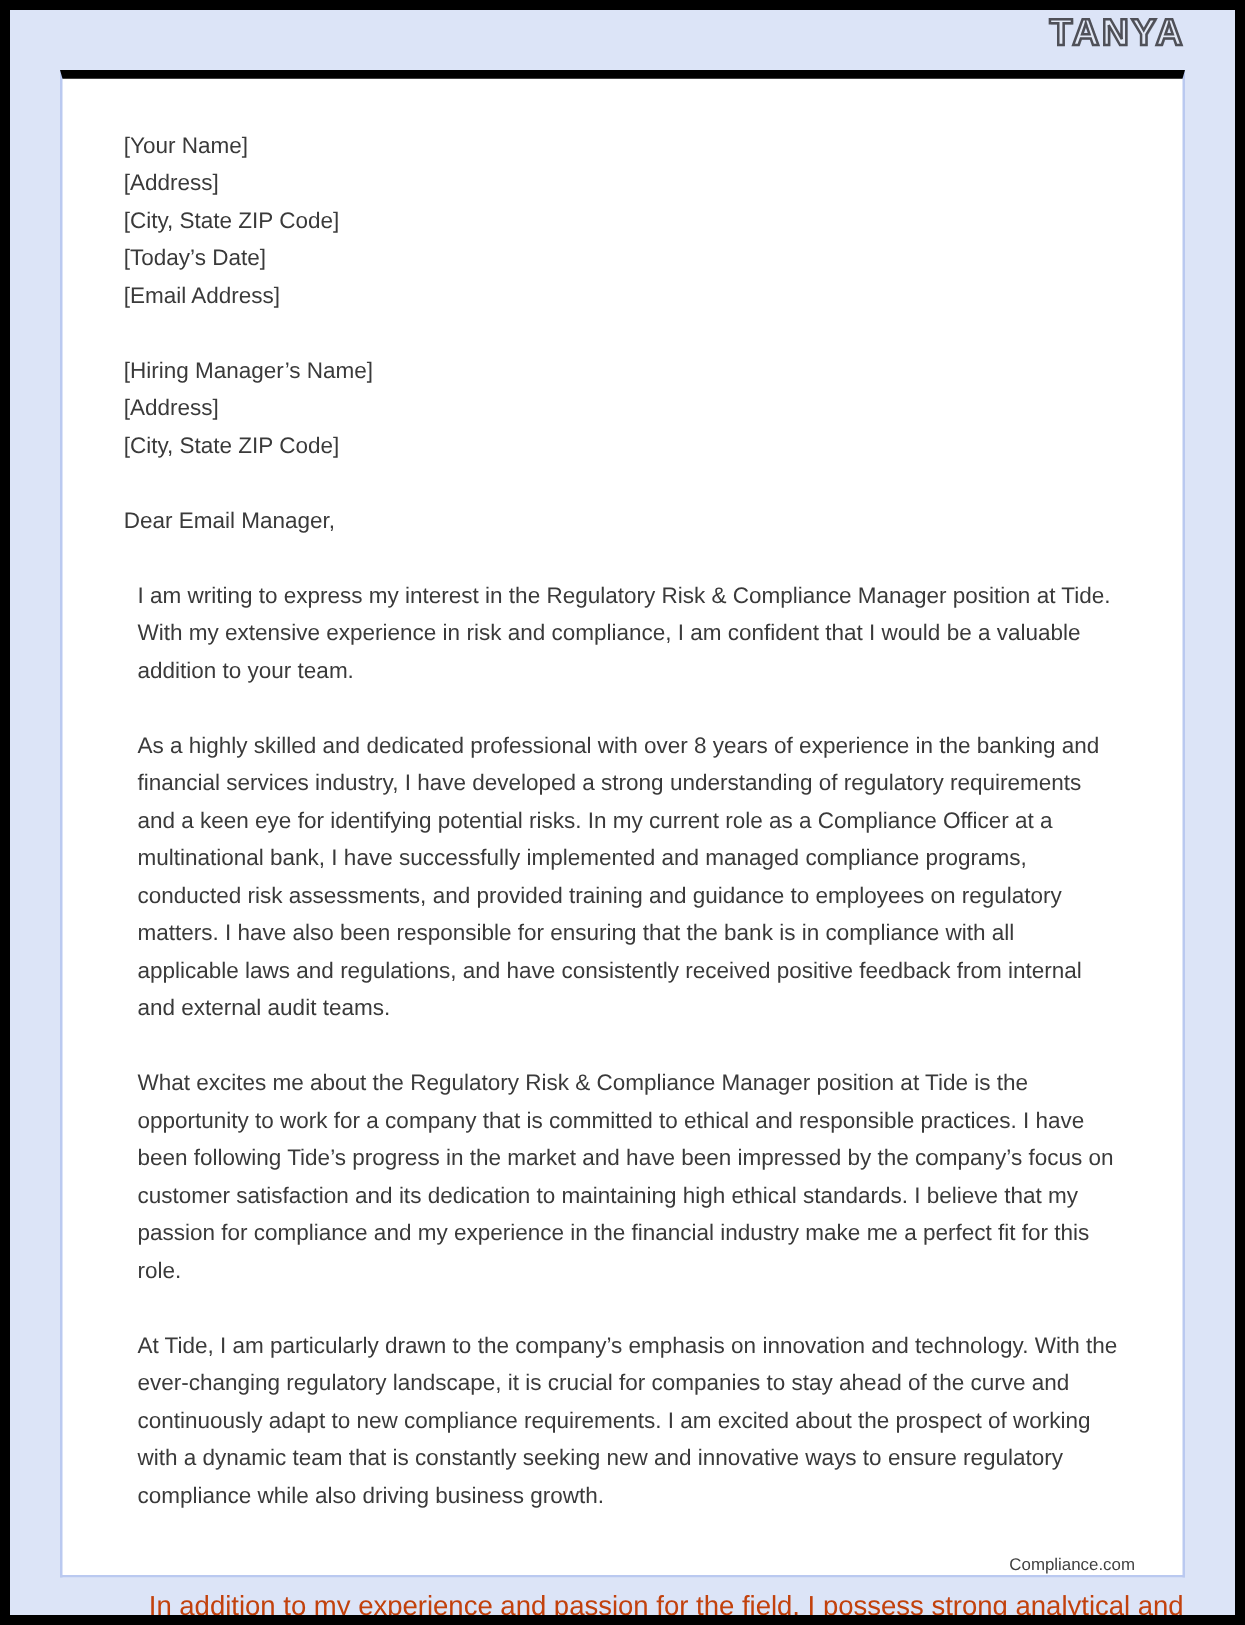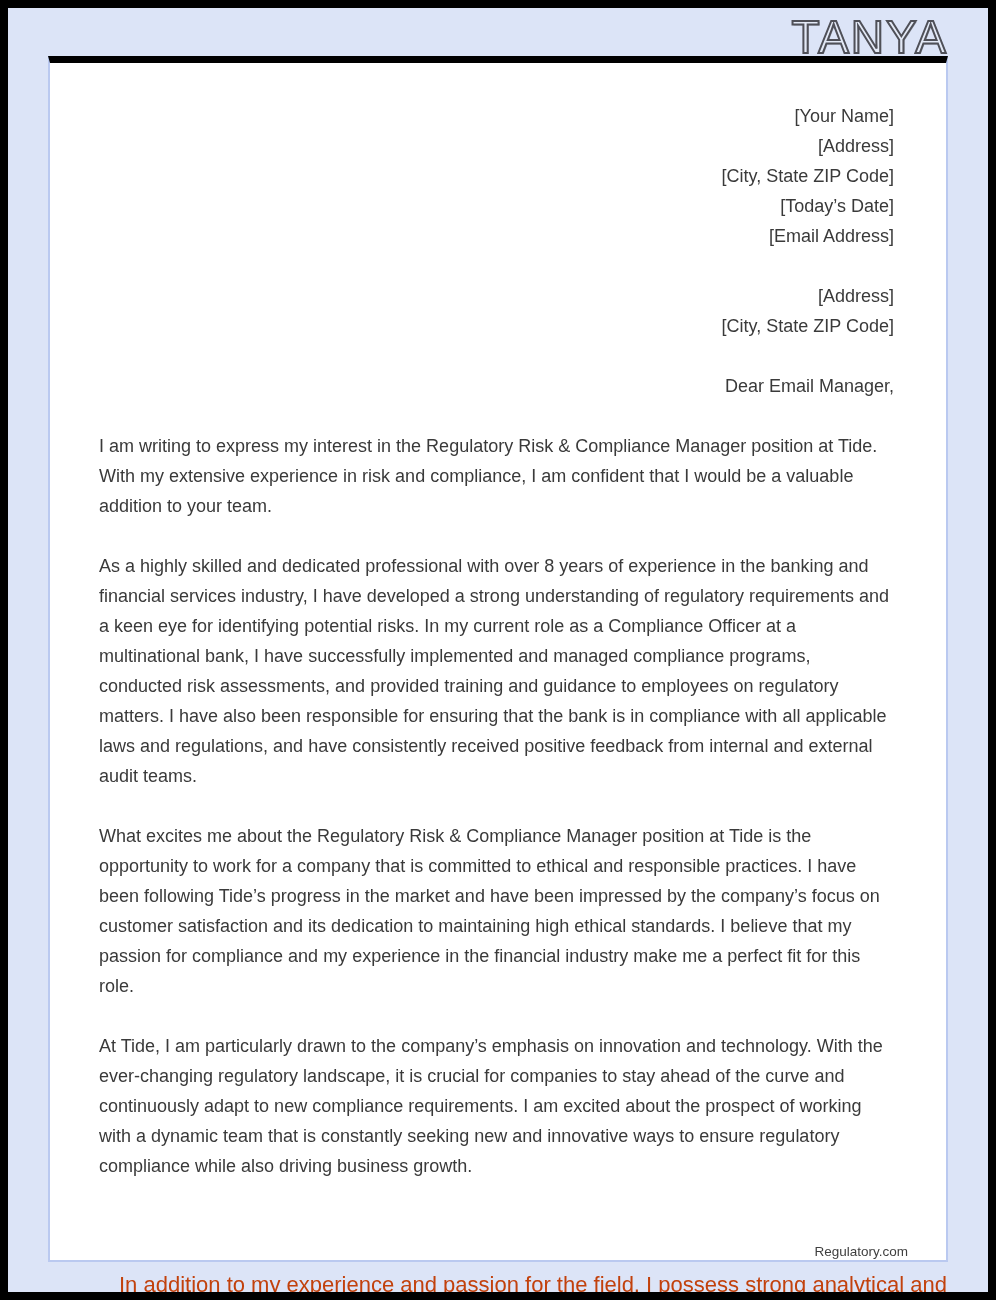--- a/index.html
+++ b/index.html
@@ -17,22 +17,22 @@
     position: relative;
     width: 100%;
     height: 100%;
     background: #dce4f7;
     overflow: hidden;
   }
   .logo {
     position: absolute;
     top: 2px;
     right: 40px;
-    font-size: 46px;
-    font-weight: normal;
+    font-size: 30px;
+    font-weight: bold;
     letter-spacing: 2px;
     color: #e3e9f6;
     -webkit-text-stroke: 2px #4f5058;
     text-shadow: 1px 1px 0 #9aa0ad;
     font-family: "Liberation Sans", sans-serif;
   }
   .page {
     position: absolute;
     left: 40px;
     top: 48px;
@@ -43,22 +43,22 @@
     border-left: 2px solid #bac9f0;
     border-right: 2px solid #bac9f0;
     border-bottom: 2px solid #bac9f0;
   }
   .letter {
     padding: 38px 52px 0 49px;
     font-size: 18px;
     line-height: 30px;
     color: #3a3a3a;
   }
-  .block { margin-bottom: 30px; text-align: right; }
-  .para { margin-bottom: 30px; }
+  .block { margin-bottom: 30px; }
+  .para { margin-bottom: 30px; margin-left: 11px; }
   .footer-link {
     position: absolute;
     right: 38px;
     bottom: 1px;
     font-size: 13.5px;
     color: #3f3f3f;
     text-decoration: none;
     cursor: pointer;
   }
   .overflow-line {
@@ -86,32 +86,33 @@
 
         <div class="block">
           <div>[Your Name]</div>
           <div>[Address]</div>
           <div>[City, State ZIP Code]</div>
           <div>[Today’s Date]</div>
           <div>[Email Address]</div>
         </div>
 
         <div class="block">
+          <div>[Hiring Manager’s Name]</div>
           <div>[Address]</div>
           <div>[City, State ZIP Code]</div>
         </div>
 
         <div class="block">Dear Email Manager,</div>
 
         <div class="para">I am writing to express my interest in the Regulatory Risk &amp; Compliance Manager position at Tide. With my extensive experience in risk and compliance, I am confident that I would be a valuable addition to your team.</div>
         <div class="para">As a highly skilled and dedicated professional with over 8 years of experience in the banking and financial services industry, I have developed a strong understanding of regulatory requirements and a keen eye for identifying potential risks. In my current role as a Compliance Officer at a multinational bank, I have successfully implemented and managed compliance programs, conducted risk assessments, and provided training and guidance to employees on regulatory matters. I have also been responsible for ensuring that the bank is in compliance with all applicable laws and regulations, and have consistently received positive feedback from internal and external audit teams.</div>
         <div class="para">What excites me about the Regulatory Risk &amp; Compliance Manager position at Tide is the opportunity to work for a company that is committed to ethical and responsible practices. I have been following Tide’s progress in the market and have been impressed by the company’s focus on customer satisfaction and its dedication to maintaining high ethical standards. I believe that my passion for compliance and my experience in the financial industry make me a perfect fit for this role.</div>
         <div class="para">At Tide, I am particularly drawn to the company’s emphasis on innovation and technology. With the ever-changing regulatory landscape, it is crucial for companies to stay ahead of the curve and continuously adapt to new compliance requirements. I am excited about the prospect of working with a dynamic team that is constantly seeking new and innovative ways to ensure regulatory compliance while also driving business growth.</div>
 
       </div>
 
-      <a class="footer-link">Regulatory.com</a>
+      <a class="footer-link">Compliance.com</a>
     </div>
 
     <div class="overflow-line">In addition to my experience and passion for the field, I possess strong analytical and</div>
 
   </div>
 </div>
 
 </body></html>

